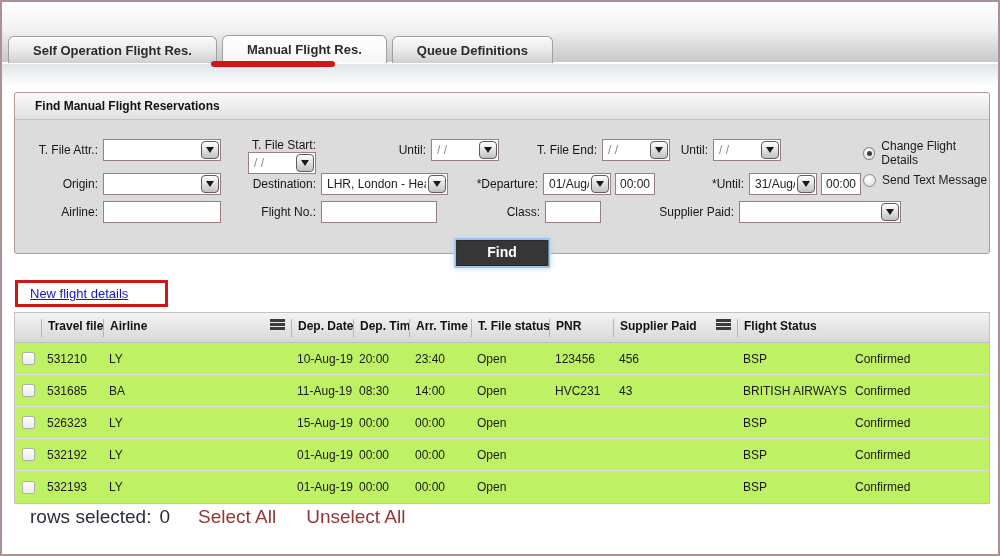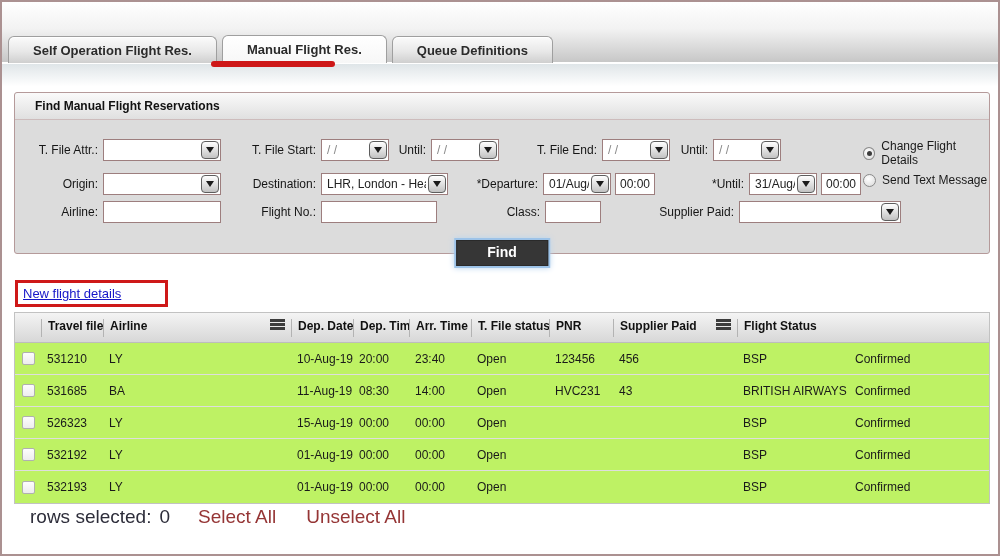--- a/index.html
+++ b/index.html
@@ -50,21 +50,21 @@
            background:radial-gradient(circle at 40% 35%, #ffffff, #d9d9d9); margin-right:6px; position:relative; }
   .radio.checked::after { content:""; position:absolute; left:3px; top:3px; width:5px; height:5px;
            border-radius:50%; background:#3c3c3c; }
   .find-btn { position:absolute; left:50%; bottom:-13px; transform:translateX(-50%);
            background:#363636; color:#fff; font-weight:bold; font-size:14px; font-family:inherit;
            padding:3px 30px 5px; border:1px solid #2a2a2a; border-radius:0;
            box-shadow:0 0 0 2px #9dc3e8, 0 0 6px 2px #b9d5ef; cursor:pointer; }
 
   
   .link-annotation { position:absolute; left:13px; top:278px; width:153px; height:27px;
-           border:3px solid #ce1818; display:flex; align-items:center; padding-left:5px; }
+           border:3px solid #ce1818; display:flex; align-items:center; padding-left:12px; }
   .new-flight-link { color:#1515c8; text-decoration:underline; font-size:13px; cursor:pointer; white-space:nowrap; }
 
   
   .rtable { position:absolute; left:12px; top:310px; width:976px;
            border:1px solid #c2c2c2; background:#fff; }
   .rheader { display:grid; grid-template-columns:26px 62px 188px 62px 56px 62px 78px 64px 124px 112px 1fr;
            height:30px; align-items:center; font-weight:bold; color:#111;
            background:linear-gradient(to bottom,#f4f4f4,#d7d7d7); border-bottom:1px solid #bdbdbd; }
   .hcell { padding:0 6px; display:flex; align-items:flex-start; justify-content:space-between;
            height:18px; border-left:1px solid #b3b3b3; white-space:nowrap; overflow:hidden; }
@@ -103,21 +103,21 @@
     <div class="panel-header">Find Manual Flight Reservations</div>
 
     <div class="frow" style="top:45px;">
       <div class="fgroup" style="left:8px;">
         <span class="flabel" style="width:80px;">T. File Attr.:</span>
         <div class="combo" style="width:118px;">
           <span class="cval"></span>
           <span class="arrow-btn"></span>
         </div>
       </div>
-      <div class="fgroup" style="left:228px;">
+      <div class="fgroup" style="left:228px;flex-direction:column;">
         <span class="flabel" style="width:78px;">T. File Start:</span>
         <div class="combo" style="width:68px;">
           <span class="cval dim">/ /</span>
           <span class="arrow-btn"></span>
         </div>
       </div>
       <div class="fgroup" style="left:380px;">
         <span class="flabel" style="width:36px;">Until:</span>
         <div class="combo" style="width:68px;">
           <span class="cval dim">/ /</span>

